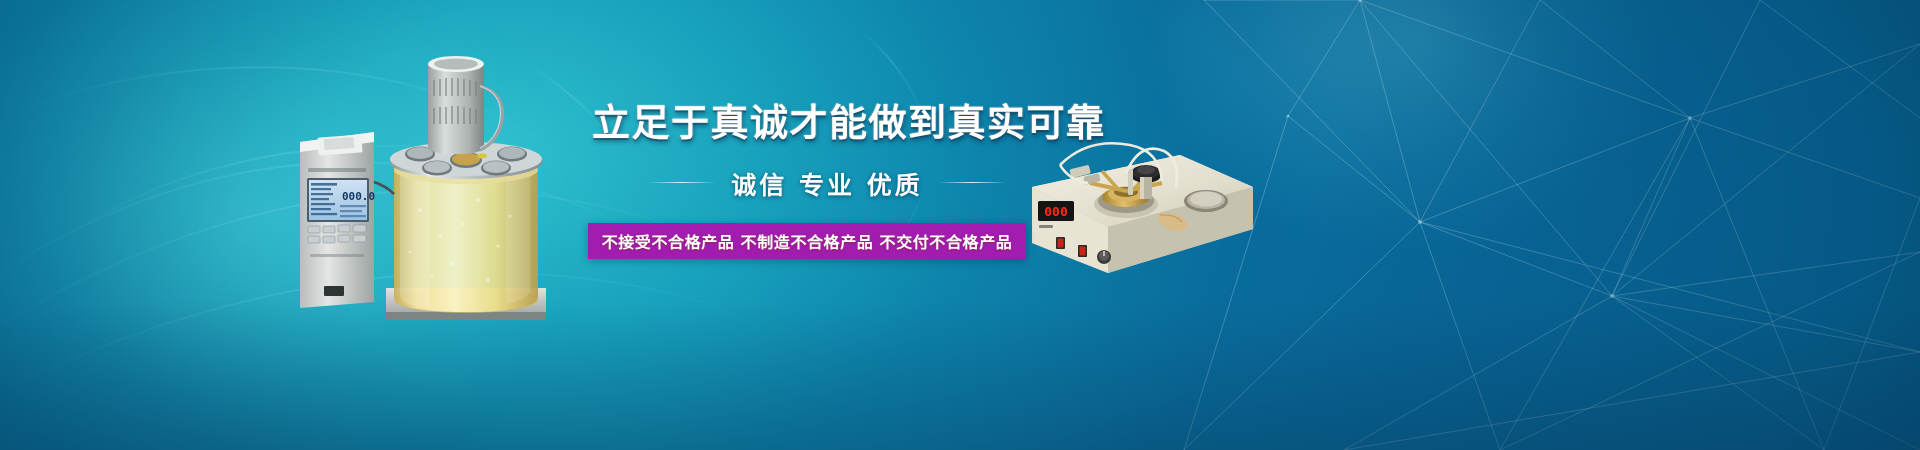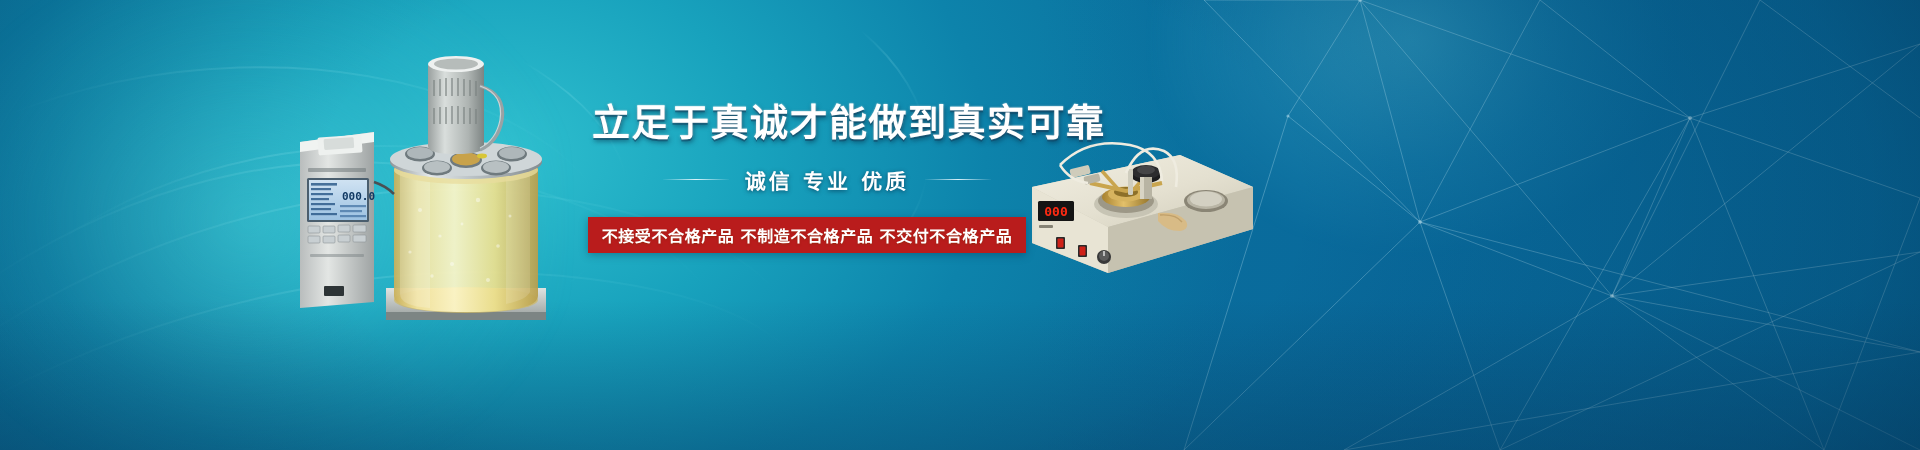--- a/index.html
+++ b/index.html
@@ -72,28 +72,28 @@
   }
   .tagline-row{
     margin-top:21px;display:flex;align-items:center;justify-content:center;gap:16px;
   }
   .rule{
     height:1px;width:66px;flex:0 0 66px;
     background:linear-gradient(90deg, rgba(225,245,252,.05), rgba(235,250,255,.92), rgba(225,245,252,.05));
   }
   .tagline{
     font-family:"DejaVu Sans","Liberation Sans",sans-serif;
-    font-size:21px;font-weight:700;letter-spacing:3px;color:#ffffff;white-space:nowrap;
+    font-size:25px;font-weight:700;letter-spacing:3px;color:#ffffff;white-space:nowrap;
     text-shadow:0 1px 4px rgba(6,44,72,.7);
   }
   .ribbon{
     margin-top:22px;margin-left:-4px;
     width:438px;height:36px;
     display:flex;align-items:center;justify-content:center;
-    background:#b91c1c;
+    background:#a21caf;
     box-shadow:0 2px 8px rgba(4,38,64,.35);
   }
   .ribbon-text{
     font-family:"DejaVu Sans","Liberation Sans",sans-serif;
     font-size:16px;font-weight:700;letter-spacing:.6px;color:#ffffff;white-space:nowrap;
     text-shadow:0 1px 2px rgba(120,48,0,.55);
   }
 </style>
 </head>
 <body>

